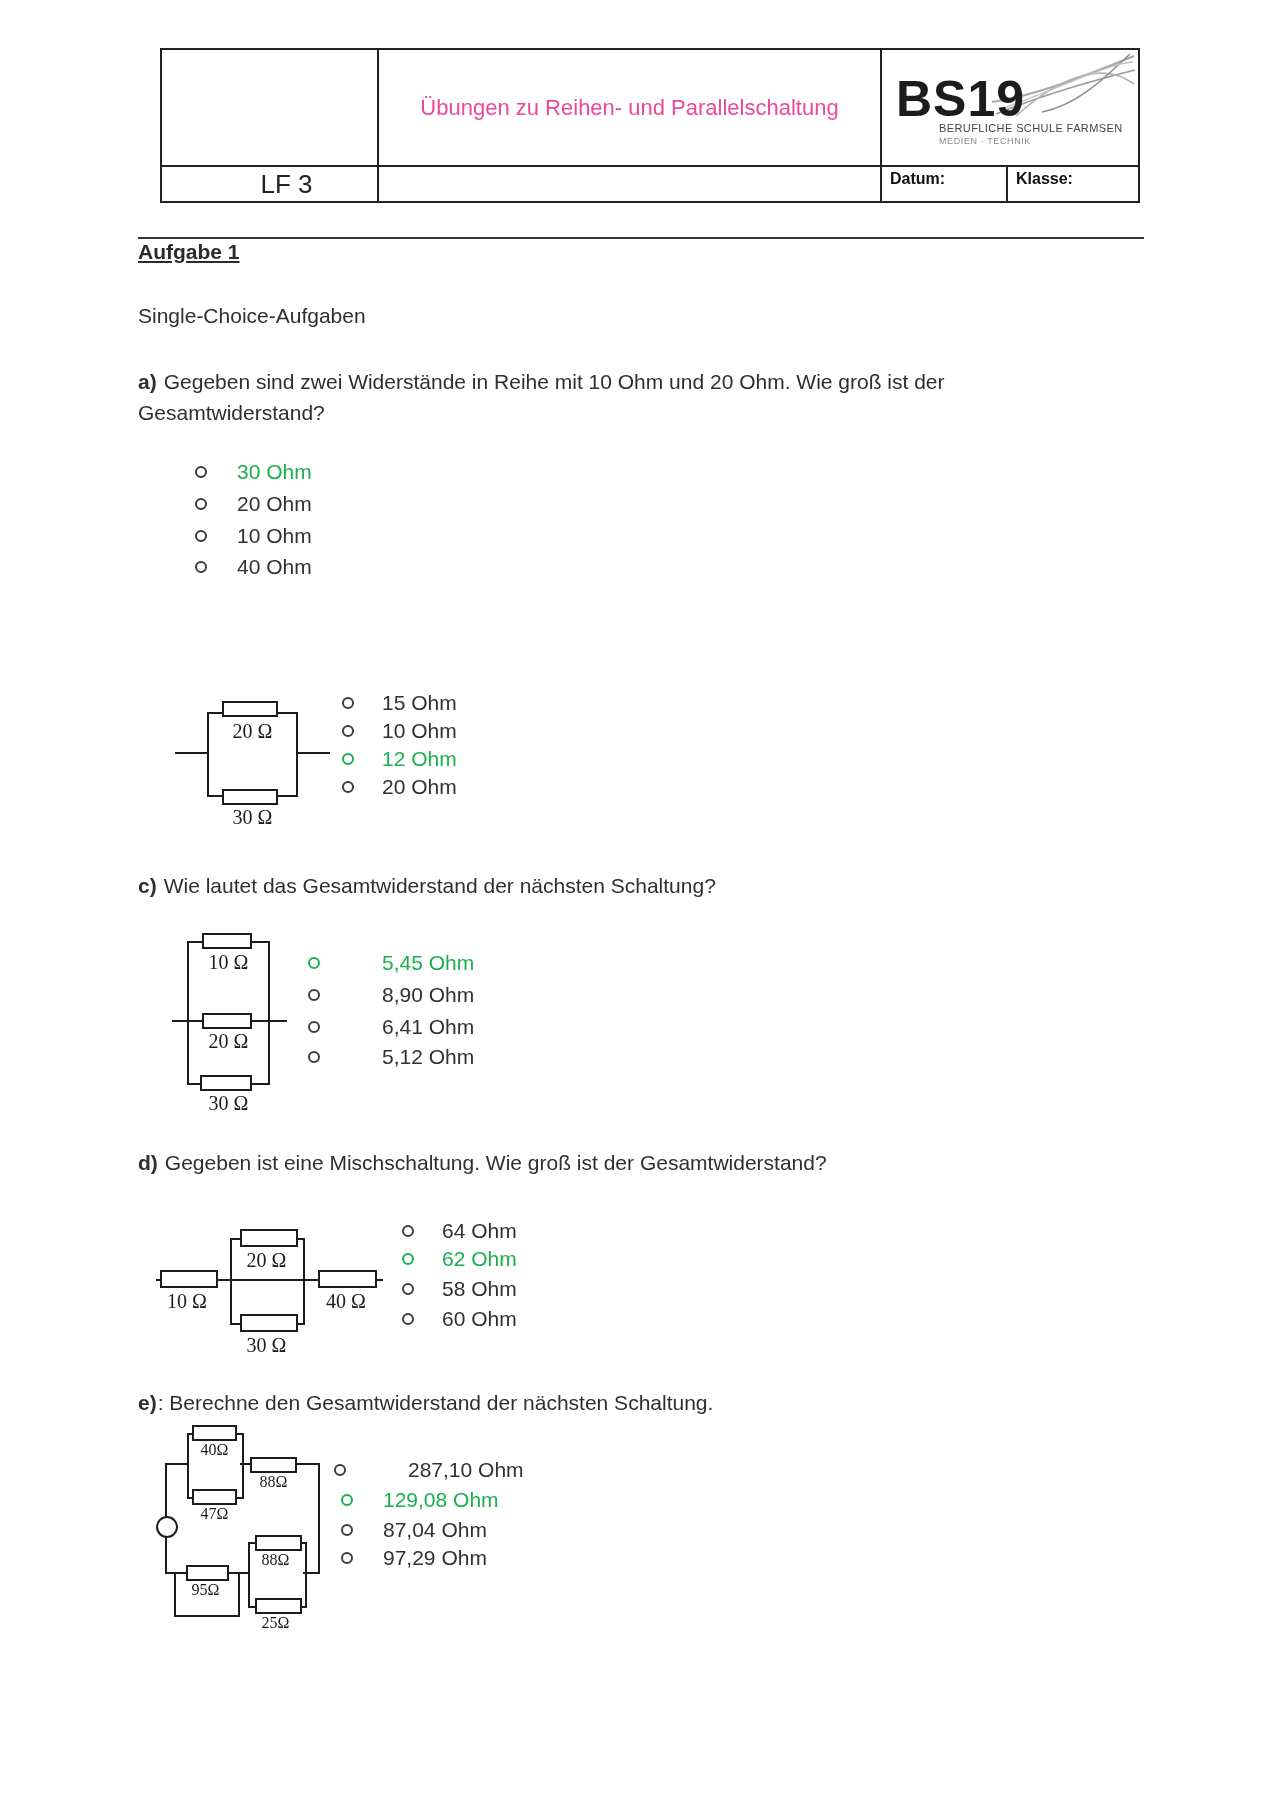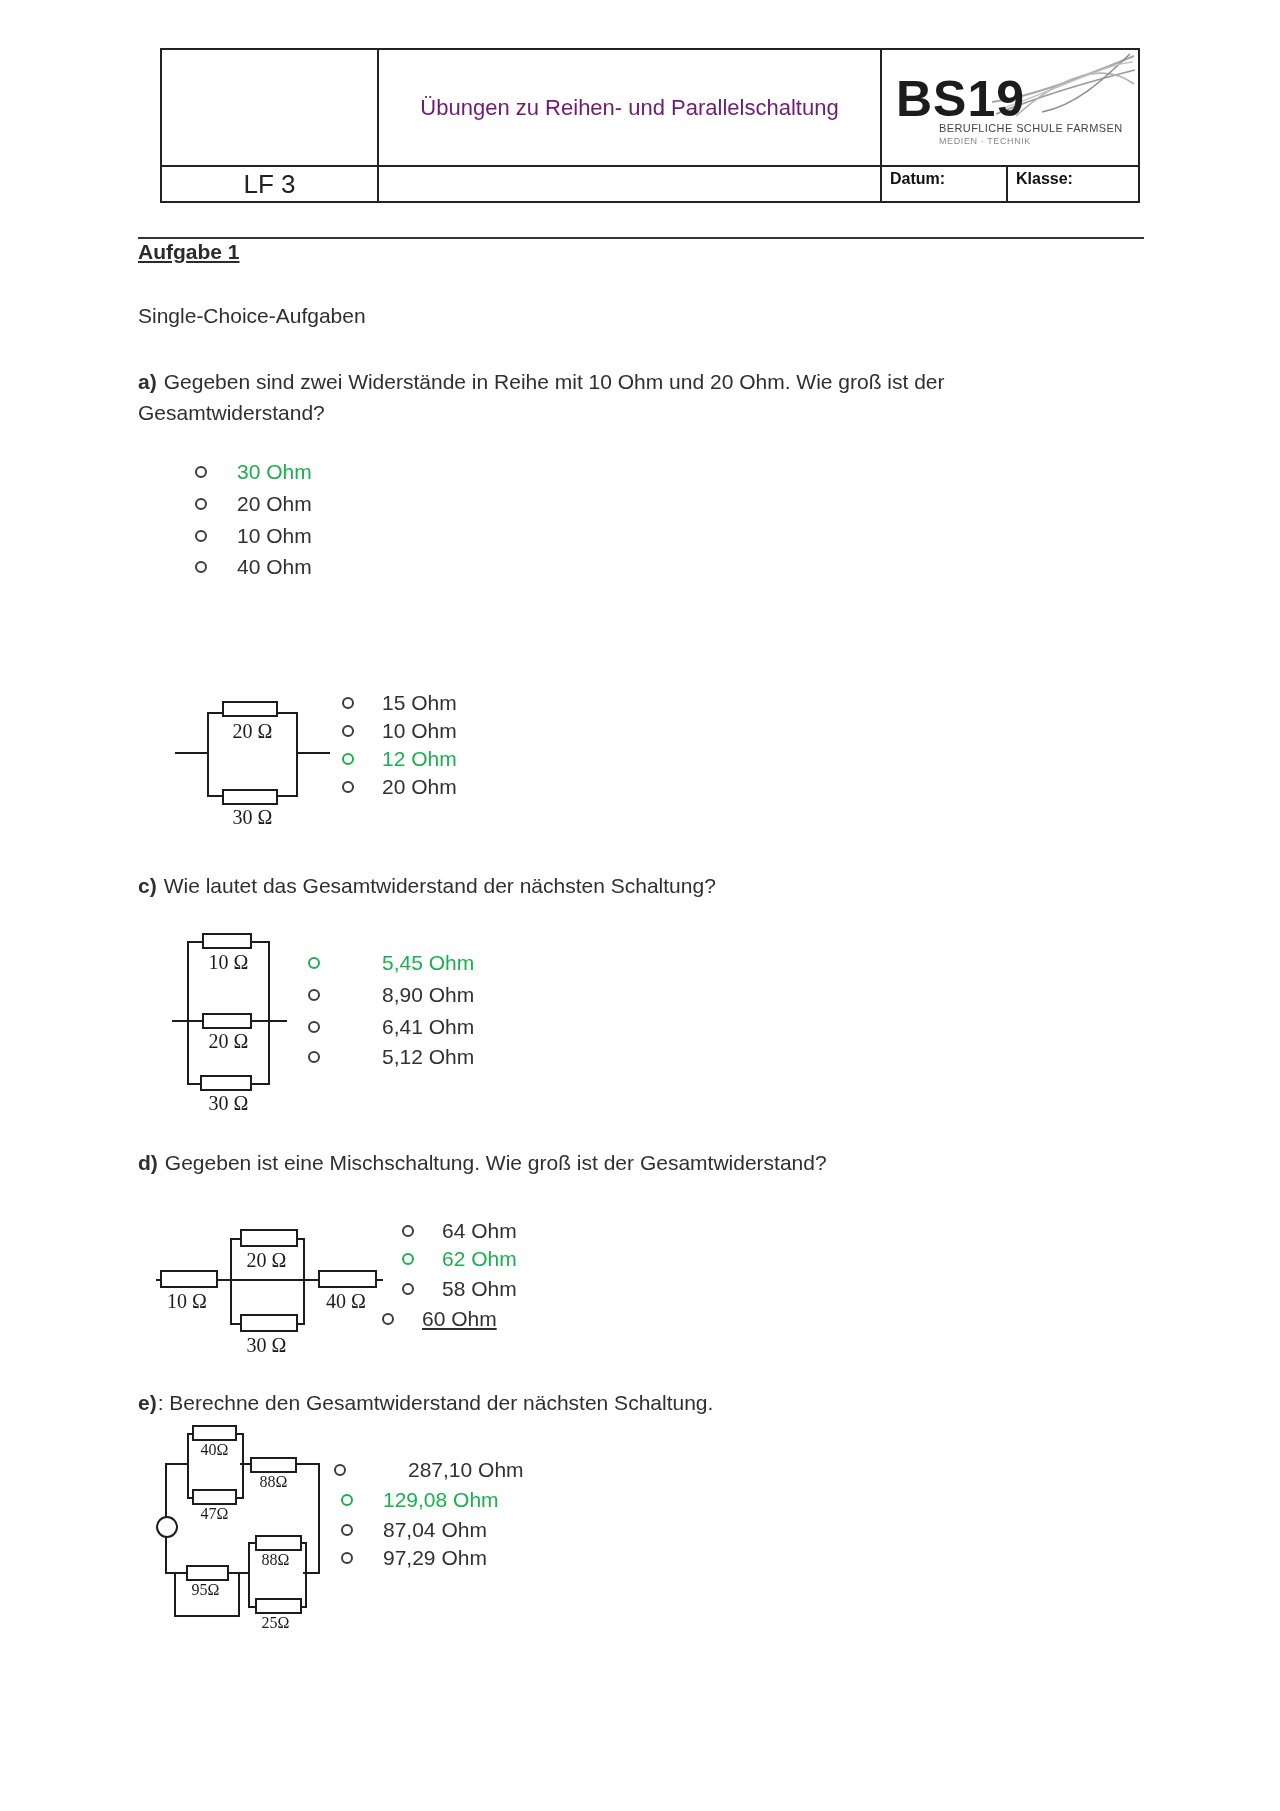--- a/index.html
+++ b/index.html
@@ -5,21 +5,21 @@
   html,body{margin:0;padding:0;background:#fff;}
   #page{position:relative;width:1280px;height:1811px;background:#ffffff;
         font-family:"Liberation Sans",sans-serif;color:#2e2e2e;overflow:hidden;}
   .abs{position:absolute;}
   .nw{white-space:nowrap;}
   
   #htable{position:absolute;left:160px;top:48px;width:976px;height:151px;border:2px solid #222;}
   .vline{position:absolute;top:0;bottom:0;width:2px;background:#222;}
   .hline{position:absolute;left:0;right:0;height:2px;background:#222;}
   .cell{position:absolute;display:flex;align-items:center;justify-content:center;}
-  #title-cell{font-size:22px;color:#701a75;}
+  #title-cell{font-size:22px;color:#ec4899;}
   #lf-cell{font-size:26px;color:#222;}
   .small-label{font-size:16px;font-weight:bold;color:#111;}
   
   #logo{position:absolute;left:720px;top:0;width:256px;height:115px;}
   #bs19{position:absolute;left:14px;top:24px;font-size:50px;line-height:1;letter-spacing:1px;color:#1c1c1c;font-weight:bold;}
   #logo-sub1{position:absolute;left:57px;top:72px;font-size:11px;letter-spacing:.4px;color:#444;}
   #logo-sub2{position:absolute;left:57px;top:86px;font-size:9px;letter-spacing:.6px;color:#888;}
   
   #hrule{position:absolute;left:138px;top:237px;width:1006px;height:2px;background:#333;}
   .heading{font-size:21px;font-weight:bold;text-decoration:underline;color:#2b2b2b;}
@@ -62,21 +62,21 @@
         <path d="M6 62 C55 42, 105 28, 145 18" stroke="#9a9a9a" stroke-width="1.8" fill="none"></path>
         <path d="M26 64 C68 26, 112 8, 144 32" stroke="#b3b3b3" stroke-width="1.6" fill="none"></path>
         <path d="M52 60 C92 52, 122 18, 140 2" stroke="#8f8f8f" stroke-width="1.6" fill="none"></path>
         <path d="M14 56 C70 36, 116 12, 143 10" stroke="#c0c0c0" stroke-width="1.3" fill="none"></path>
       </svg>
       <div id="bs19" class="nw">BS19</div>
       <div id="logo-sub1" class="nw">BERUFLICHE SCHULE FARMSEN</div>
       <div id="logo-sub2" class="nw">MEDIEN · TECHNIK</div>
     </div>
 
-    <div class="cell nw" id="lf-cell" style="left:0;top:117px;width:215px;height:34px;text-align:right;">LF 3</div>
+    <div class="cell nw" id="lf-cell" style="left:17px;top:117px;width:215px;height:34px;text-align:right;">LF 3</div>
     <div class="abs small-label nw" style="left:728px;top:120px;">Datum:</div>
     <div class="abs small-label nw" style="left:854px;top:120px;">Klasse:</div>
   </div>
 
   <div id="hrule"></div>
 
   <div class="abs heading nw" style="left:138px;top:240px;">Aufgabe 1</div>
   <div class="abs body-text nw" style="left:138px;top:301px;text-align:center;">Single-Choice-Aufgaben</div>
 
   <div class="abs body-text qtext nw" style="left:138px;top:367px;">
@@ -183,21 +183,21 @@
     <span class="opt-label" style="margin-left:28px;">64 Ohm</span>
   </div>
   <div class="opt-row green" style="left:402px;top:1244px;">
     <span class="radio"></span>
     <span class="opt-label" style="margin-left:28px;">62 Ohm</span>
   </div>
   <div class="opt-row" style="left:402px;top:1274px;">
     <span class="radio"></span>
     <span class="opt-label" style="margin-left:28px;">58 Ohm</span>
   </div>
-  <div class="opt-row" style="left:382px;top:1304px;text-decoration:underline;">
+  <div class="opt-row" style="left:402px;top:1304px;">
     <span class="radio"></span>
     <span class="opt-label" style="margin-left:28px;">60 Ohm</span>
   </div>
 
   <div class="abs body-text qtext nw" style="left:138px;top:1388px;">
     <b class="nom">e)</b><span>: Berechne den Gesamtwiderstand der nächsten Schaltung.</span>
   </div>
 
   <div class="circ" style="left:155px;top:1420px;width:185px;height:215px;">
 

